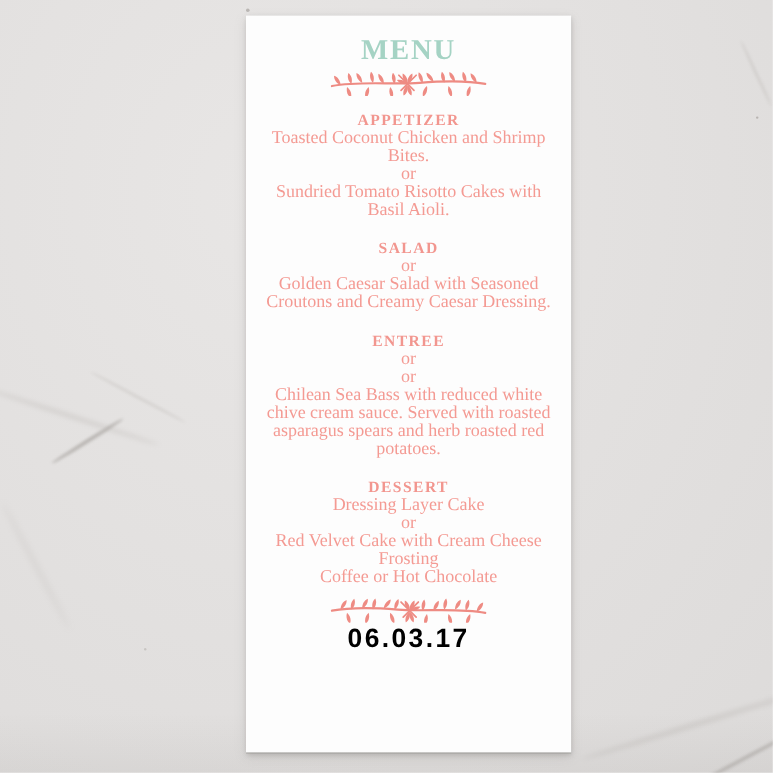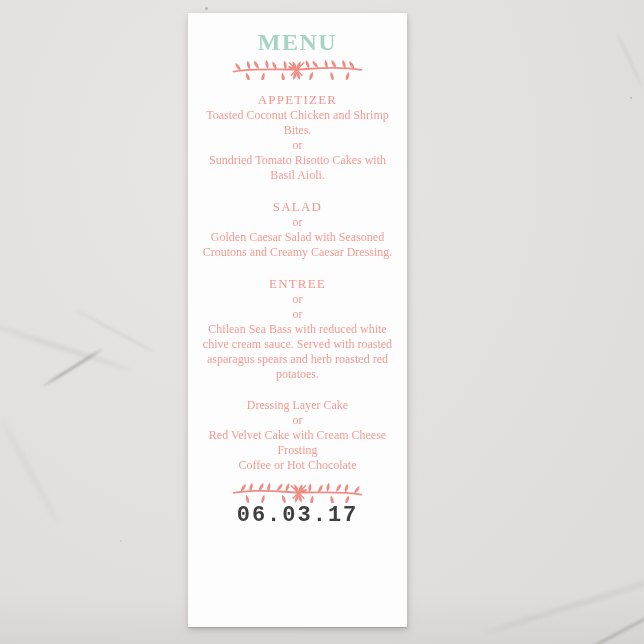--- a/index.html
+++ b/index.html
@@ -19,44 +19,44 @@
   .vein.v7{left:600px;top:60px;width:60px;height:2px;transform:rotate(65deg);filter:blur(1.5px);opacity:.3;}
   .speck{position:absolute;width:3px;height:3px;border-radius:50%;background:#8f8a85;opacity:.5;pointer-events:none;}
   .speck.s1{left:205px;top:7px;}
   .speck.s2{left:630px;top:97px;width:2px;height:2px;}
   .speck.s3{left:120px;top:540px;width:2px;height:2px;opacity:.3;}
   .floor-shade{position:absolute;left:0;bottom:0;width:644px;height:50px;
     background:linear-gradient(rgba(120,115,110,0), rgba(120,115,110,.08));pointer-events:none;}
 
   
   .card{
-    position:absolute;left:188px;top:13px;width:219px;height:614px;
+    position:absolute;left:205px;top:13px;width:271px;height:614px;
     background:#fdfdfd;
     box-shadow:0 1px 0 rgba(150,147,144,.55), 1px 2px 4px rgba(140,137,134,.4), 0 4px 9px rgba(150,147,144,.28);
     box-sizing:border-box;padding:15px 10px 0 10px;
     text-align:center;
   }
   .title{
     margin:0;height:28px;line-height:28px;
     font-size:24px;font-weight:bold;letter-spacing:1.5px;
     color:#a5d3c4;
   }
   .branch{display:block;margin:2px auto 0 auto;}
   .branch.top{margin-bottom:12px;}
   .branch.bottom{margin-top:8px;transform:scaleX(-1);}
   .section{margin:16px 0 0 0;}
   .section.first{margin-top:0;}
   .sec-h{
-    margin:0;font-size:13px;font-weight:normal;line-height:16px;
+    margin:0;font-size:13px;font-weight:bold;line-height:16px;
     letter-spacing:1.2px;color:#f2968f;
   }
-  .item{margin:0;font-size:12px;line-height:15px;color:#f49a93;}
+  .item{margin:0;font-size:15px;line-height:15px;color:#f49a93;}
   .date{
     margin-top:2px;line-height:22px;font-size:22px;font-weight:bold;letter-spacing:2px;
-    font-family:Liberation Mono, monospace;color:#404040;
+    font-family:Liberation Sans, sans-serif;color:#000000;
   }
 </style>
 </head>
 <body>
 
 <div>
   <div class="vein v1"></div>
   <div class="vein v2"></div>
   <div class="vein v3"></div>
   <div class="vein v4"></div>
@@ -118,20 +118,21 @@
   </div>
 
   <div class="section">
     <h2 class="sec-h">ENTREE</h2>
     <p class="item">or</p>
     <p class="item">or</p>
     <p class="item">Chilean Sea Bass with reduced white chive cream sauce. Served with roasted asparagus spears and herb roasted red potatoes.</p>
   </div>
 
   <div class="section">
+    <h2 class="sec-h">DESSERT</h2>
     <p class="item">Dressing Layer Cake</p>
     <p class="item">or</p>
     <p class="item">Red Velvet Cake with Cream Cheese Frosting</p>
     <p class="item">Coffee or Hot Chocolate</p>
   </div>
 
   <svg class="branch bottom" width="135" height="22" viewBox="0 0 150 24" aria-hidden="true">
     <path d="M4,15 C30,10 60,14 85,12 S130,10 146,13" fill="none" stroke="#ee8b83" stroke-width="2" stroke-linecap="round"></path>
     <path d="M68,19 L82,5 M80,19 L66,5" fill="none" stroke="#ee8b83" stroke-width="1.6" stroke-linecap="round"></path>
     <use href="#lf" transform="translate(12,14) rotate(-35)"></use>

